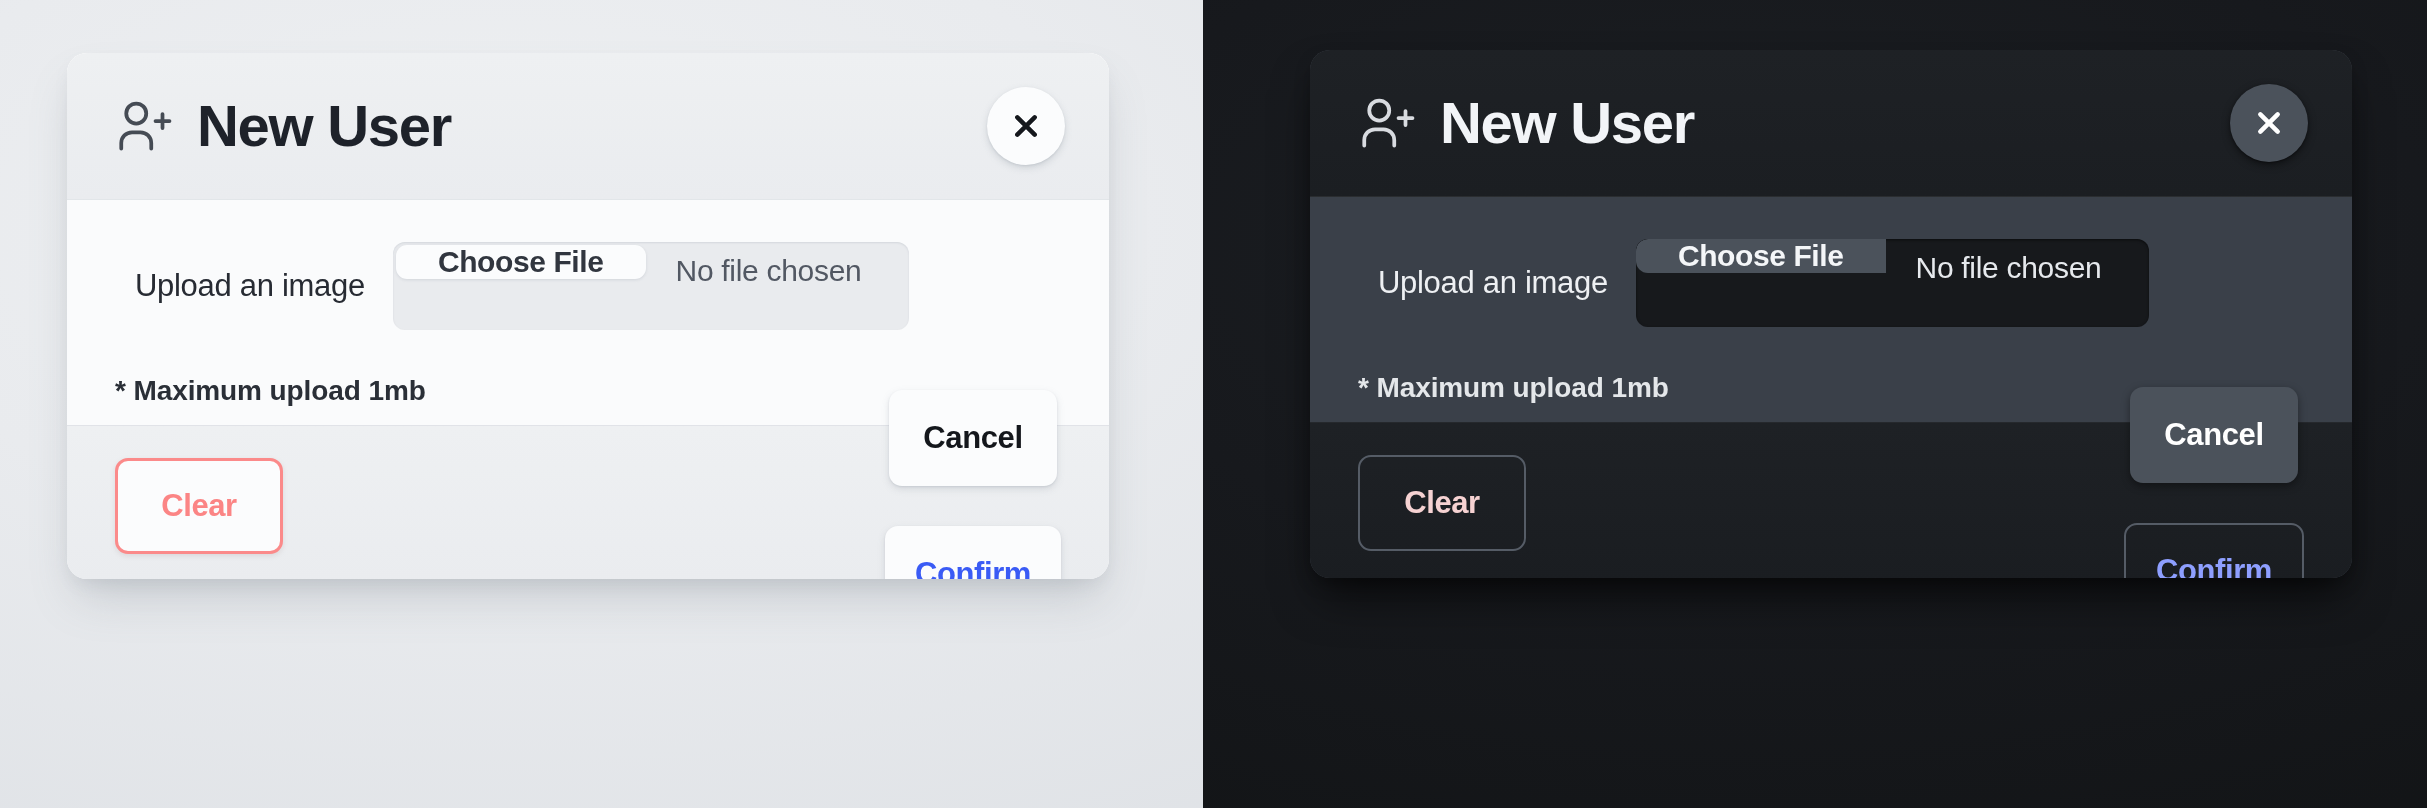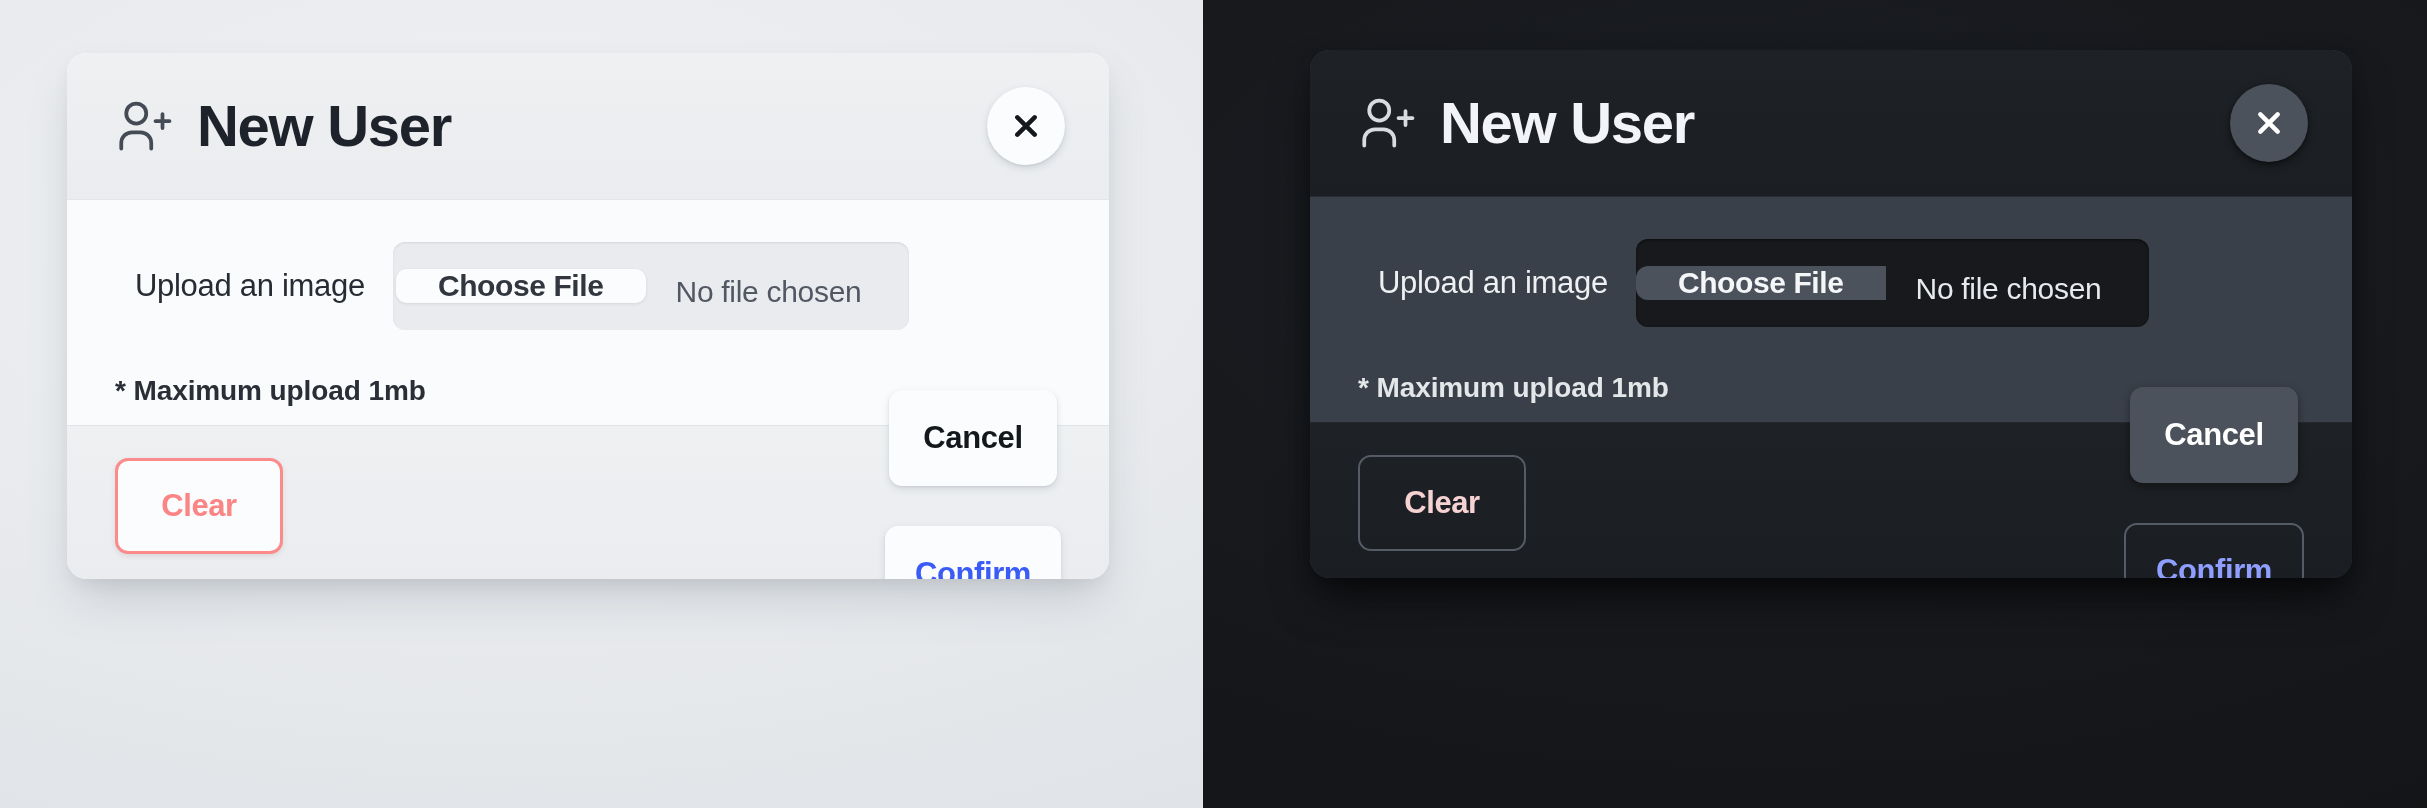--- a/index.html
+++ b/index.html
@@ -149,21 +149,21 @@
     font-weight: 400;
     letter-spacing: -0.3px;
     white-space: nowrap;
   }
   .modal-light .upload-label { color: #272b33; }
   .modal-dark  .upload-label { color: #eef0f3; }
 
   
   .file-input {
     display: flex;
-    align-items: center;
+    align-items: flex-start;
     height: 88px;
     border-radius: 12px;
     overflow: hidden;
     flex: 0 0 auto;
   }
   .modal-light .file-input {
     background: #e9ebee;
     box-shadow: inset 0 1px 2px rgba(150,158,170,0.26);
   }
   .modal-dark .file-input {

